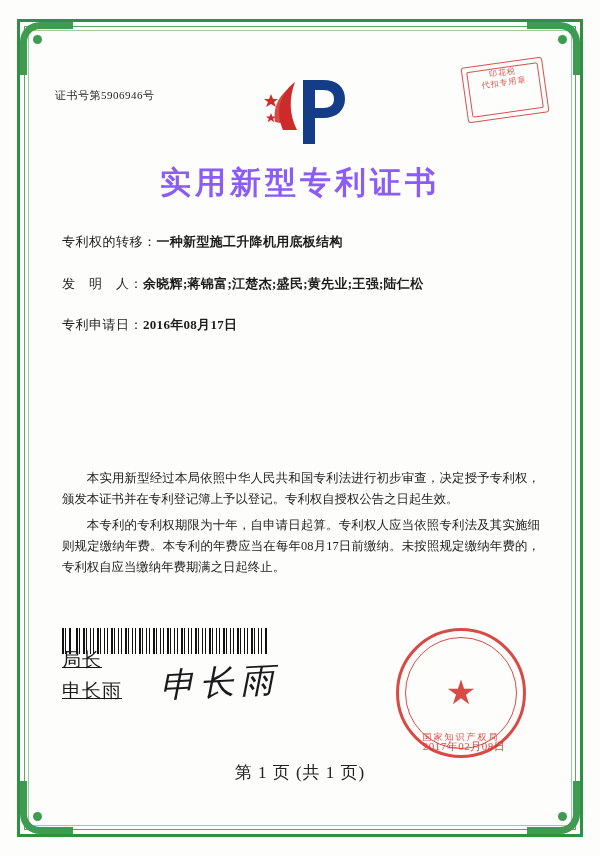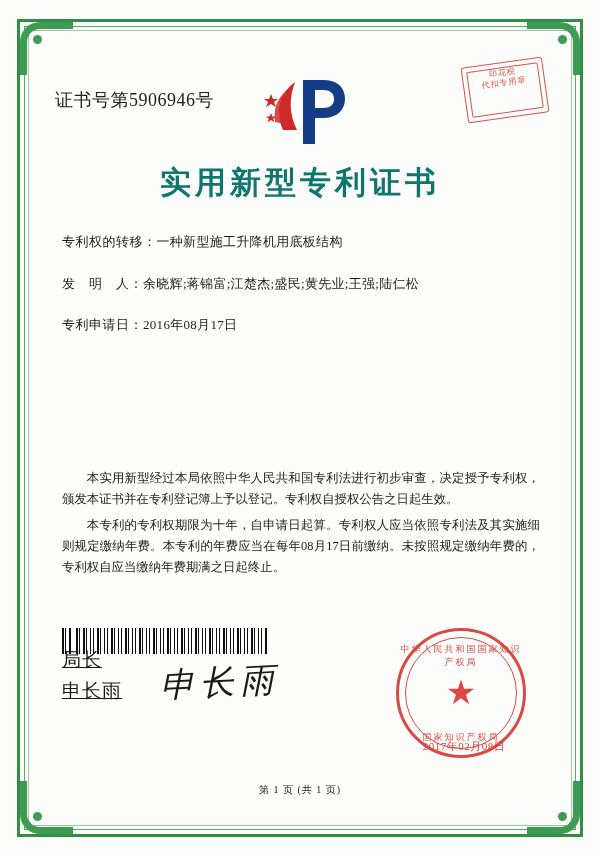--- a/index.html
+++ b/index.html
@@ -79,21 +79,21 @@
     left: 40px;
     top: 44px;
     right: 40px;
     bottom: 44px;
   }
 
   .cert-no {
     position: absolute;
     left: 15px;
     top: 44px;
-    font-size: 18px;
+    font-size: 11px;
     letter-spacing: 0.5px;
     color: #222;
   }
 
   
   .logo {
     position: absolute;
     left: 50%;
     top: 28px;
     transform: translateX(-50%);
@@ -137,21 +137,21 @@
   }
 
   .title {
     position: absolute;
     left: 0; right: 0;
     top: 118px;
     text-align: center;
     font-size: 31px;
     font-weight: bold;
     letter-spacing: 4px;
-    color: #0f766e;
+    color: #8b5cf6;
     font-family: "Liberation Serif", serif;
   }
 
   .fields {
     position: absolute;
     left: 22px;
     right: 22px;
     top: 188px;
     font-size: 13px;
     color: #1c1c1c;
@@ -163,20 +163,21 @@
     overflow: hidden;
     text-overflow: ellipsis;
   }
   .field-label {
     display: inline;
     letter-spacing: 0.5px;
   }
   .field-value {
     display: inline;
     letter-spacing: 0.3px;
+    font-weight: bold;
   }
 
   .paragraphs {
     position: absolute;
     left: 22px;
     right: 20px;
     top: 420px;
     font-size: 12.4px;
     line-height: 1.72;
     color: #1c1c1c;
@@ -268,23 +269,23 @@
     text-align: center;
     font-size: 11px;
     color: #d4322c;
     letter-spacing: 0.5px;
     opacity: .9;
   }
 
   .page-footer {
     position: absolute;
     left: 0; right: 0;
-    bottom: 15px;
-    text-align: center;
-    font-size: 10px;
+    bottom: 28px;
+    text-align: center;
+    font-size: 17px;
     color: #222;
     letter-spacing: 1px;
   }
 </style>
 </head>
 <body>
 
 <div class="certificate">
 
   <div class="border-outer"></div>
@@ -346,21 +347,20 @@
     <div class="barcode"></div>
 
     <div class="sign-block">
       <div>局长</div>
       <div>申长雨</div>
     </div>
     <div class="sign-script">申长雨</div>
 
     <div class="seal">
       <div class="ring2"></div>
-      <div class="arc-top">中华人民共和国国家知识产权局</div>
       <div class="star">★</div>
       <div class="arc-bottom">国家知识产权局</div>
     </div>
     <div class="seal-date">2017年02月08日</div>
 
     <div class="page-footer">第 1 页 (共 1 页)</div>
   </div>
 </div>
 
 </body></html>

